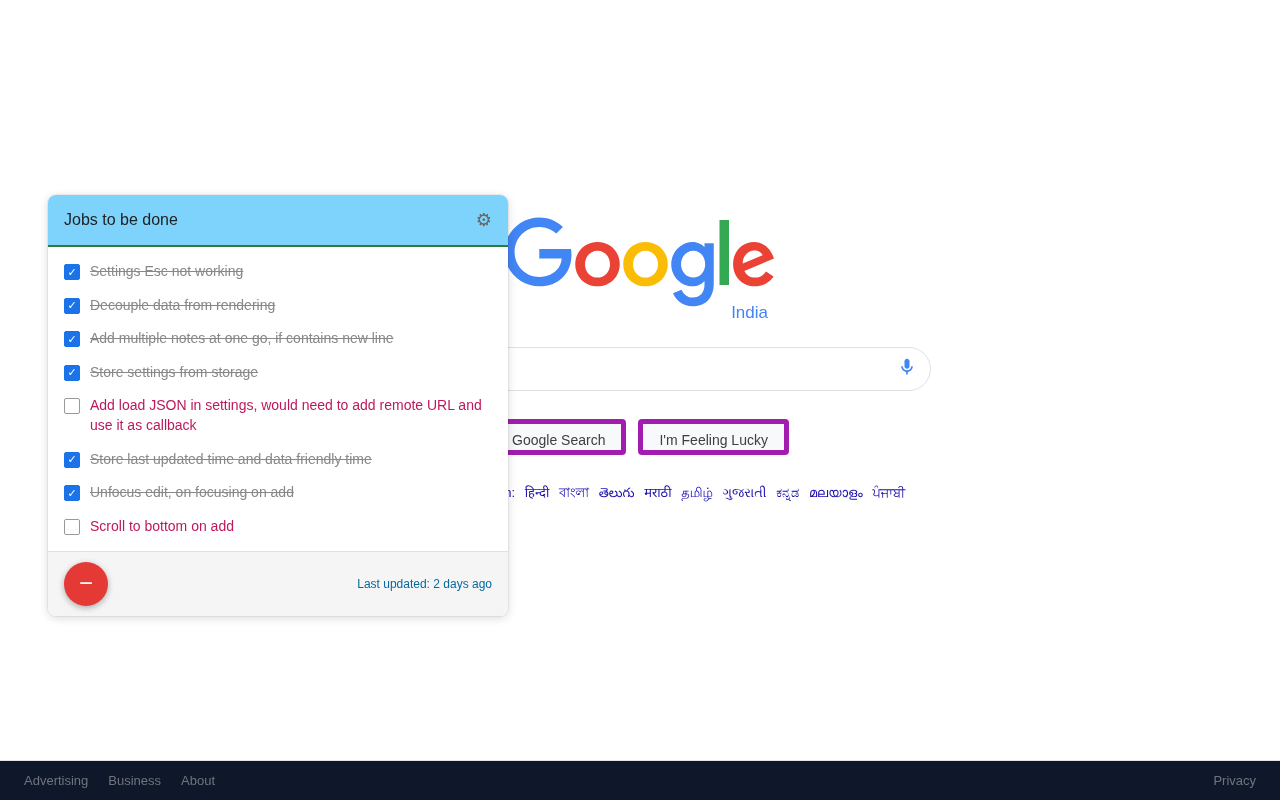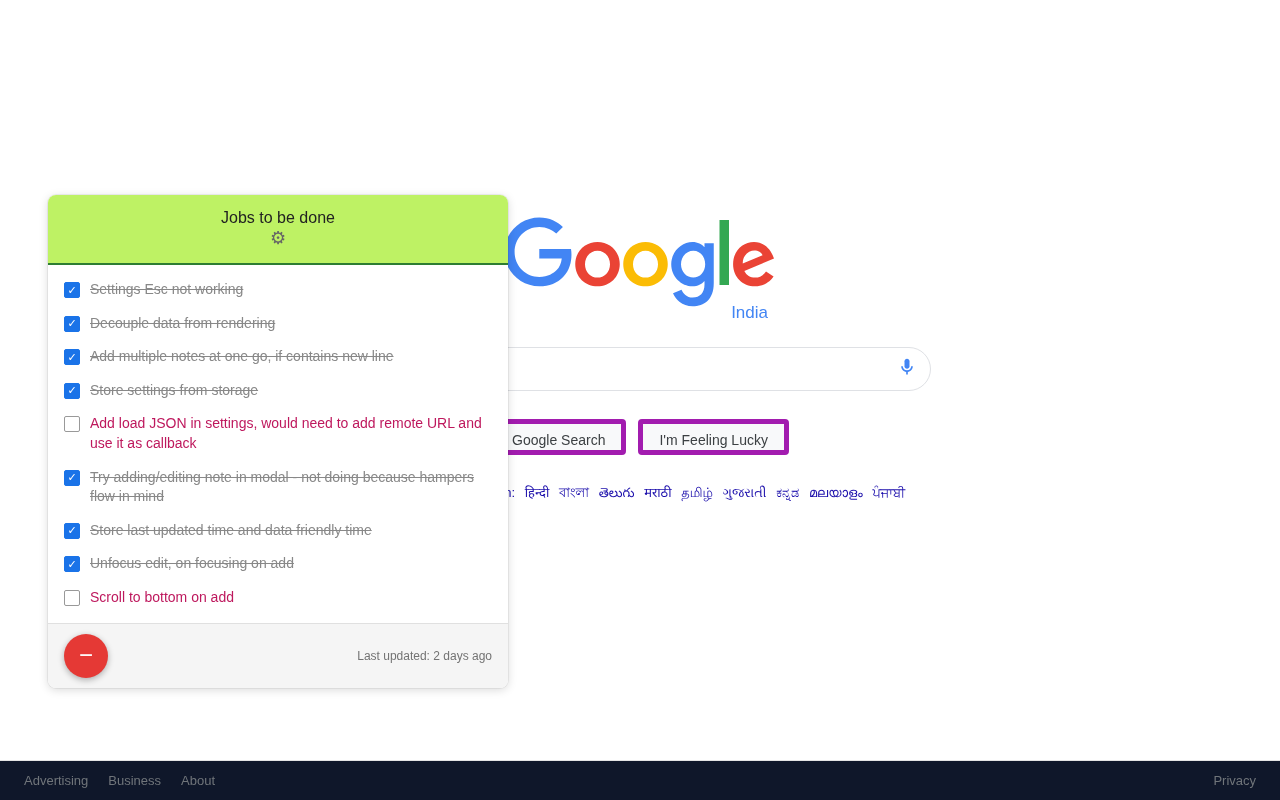--- a/index.html
+++ b/index.html
@@ -127,27 +127,26 @@
       top: 195px;
       left: 48px;
       width: 460px;
       background: #fff;
       border-radius: 8px;
       box-shadow: 0 2px 10px rgba(0,0,0,0.15), 0 0 0 1px rgba(0,0,0,0.05);
       overflow: hidden;
     }
 
     .todo-header {
-      background: #bef264;
+      background: #7dd3fc;
       padding: 14px 16px;
       display: flex;
       align-items: center;
       justify-content: space-between;
       border-bottom: 2px solid #2e7d32;
-      flex-direction: column;
     }
 
     .todo-title {
       font-size: 16px;
       font-weight: 500;
       color: #222;
     }
 
     .gear-icon {
       cursor: pointer;
@@ -208,21 +207,21 @@
       background: #f5f5f5;
       padding: 10px 16px;
       display: flex;
       align-items: center;
       justify-content: space-between;
       border-top: 1px solid #e0e0e0;
     }
 
     .todo-footer .last-updated {
       font-size: 12px;
-      color: #737373;
+      color: #0369a1;
       margin-left: 36px;
     }
 
     .add-button {
       width: 44px;
       height: 44px;
       border-radius: 50%;
       background: #e53935;
       border: none;
       cursor: pointer;
@@ -331,24 +330,20 @@
       <div class="checkbox checked"></div>
       <span class="item-text strikethrough">Store settings from storage</span>
     </div>
 
     <div class="todo-item">
       <div class="checkbox"></div>
       <span class="item-text">Add load JSON in settings, would need to add remote URL and use it as callback</span>
     </div>
 
 
-    <div class="todo-item">
-      <div class="checkbox checked"></div>
-      <span class="item-text strikethrough">Try adding/editing note in modal - not doing because hampers flow in mind</span>
-    </div>
 
     <div class="todo-item">
       <div class="checkbox checked"></div>
       <span class="item-text strikethrough">Store last updated time and data friendly time</span>
     </div>
 
     <div class="todo-item">
       <div class="checkbox checked"></div>
       <span class="item-text strikethrough">Unfocus edit, on focusing on add</span>
     </div>

